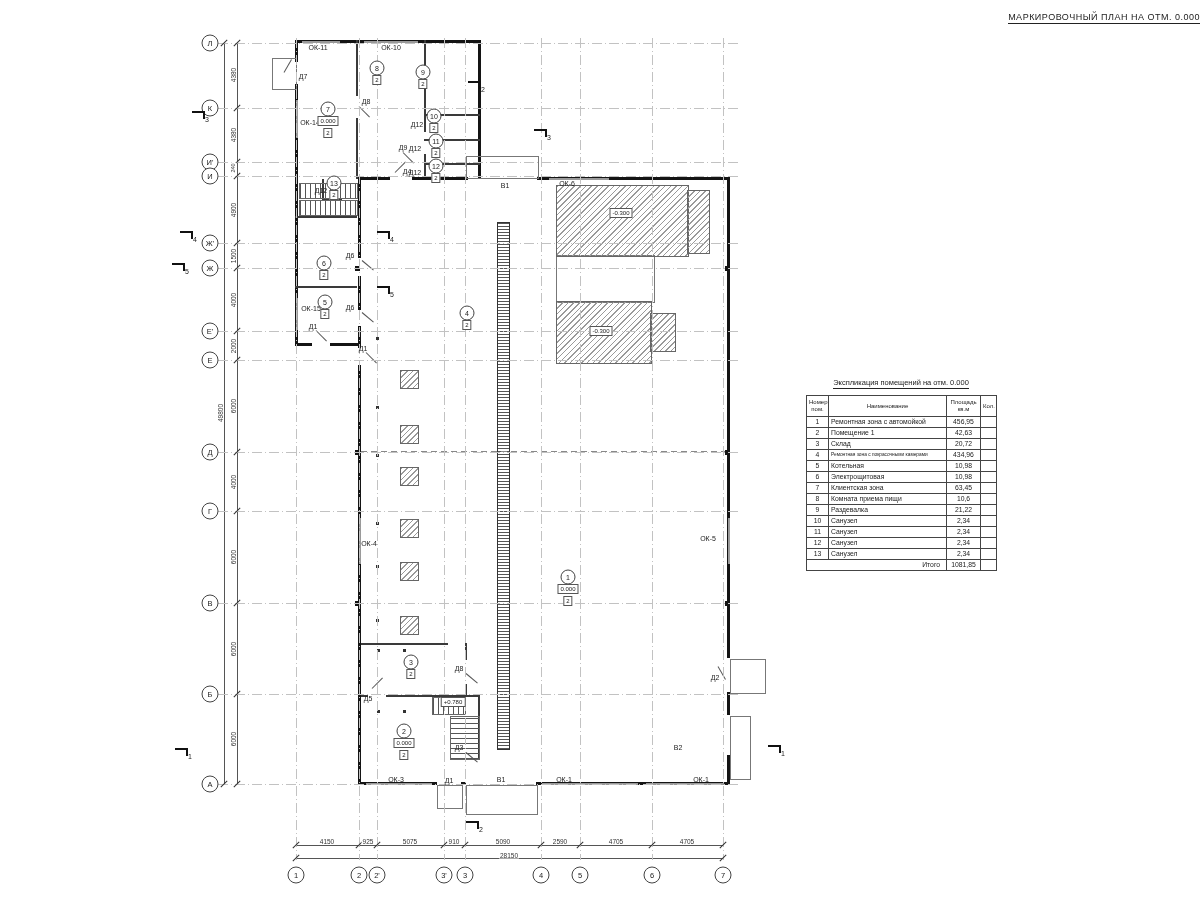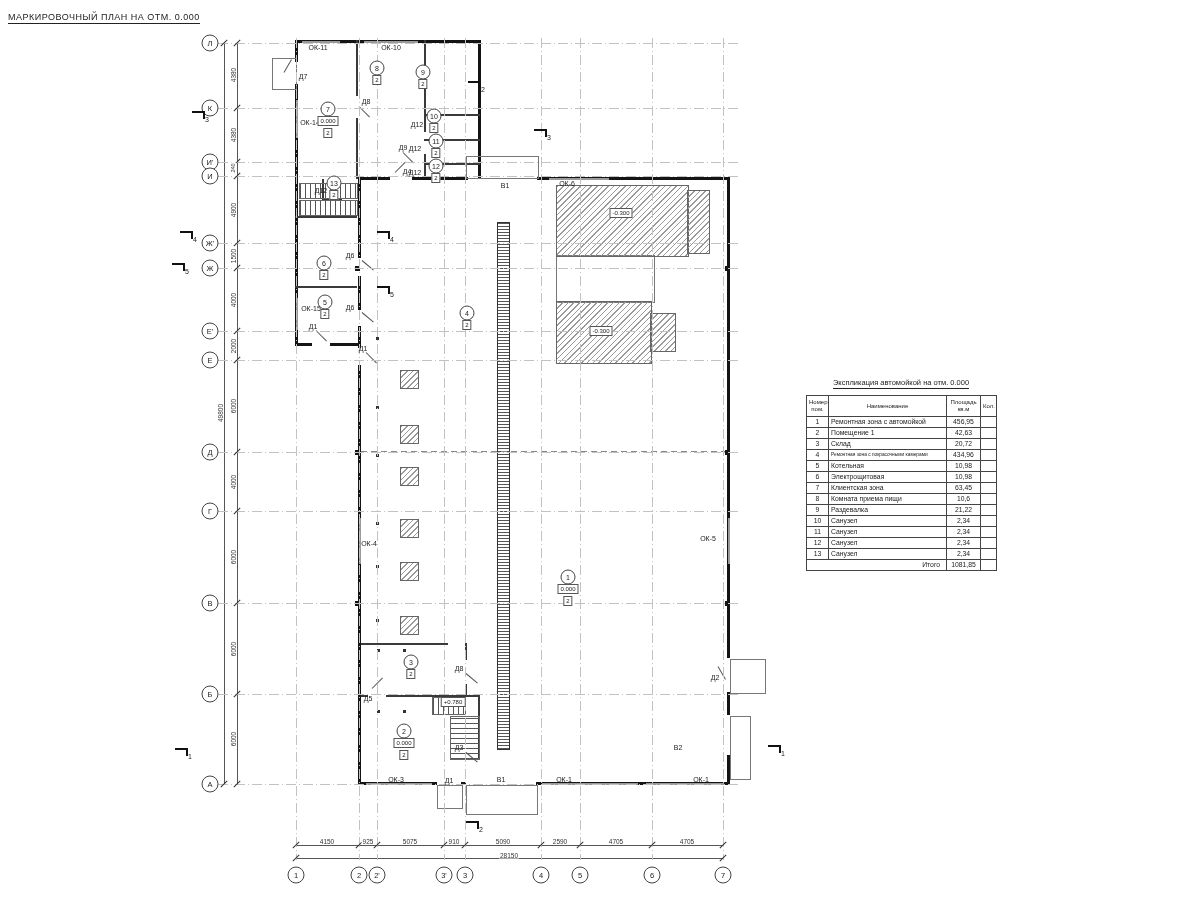--- a/index.html
+++ b/index.html
@@ -23,21 +23,21 @@
   .axline-v{position:absolute;width:1px;
        background:repeating-linear-gradient(180deg,#c2c2c2 0 10px,transparent 10px 13px,#c2c2c2 13px 14px,transparent 14px 17px);}
   .axline-h{position:absolute;height:1px;
        background:repeating-linear-gradient(90deg,#c2c2c2 0 10px,transparent 10px 13px,#c2c2c2 13px 14px,transparent 14px 17px);}
   .dimline{position:absolute;background:#555;}
   .tick{position:absolute;width:9px;height:1px;background:#333;transform:translate(-50%,-50%) rotate(-45deg);}
   .pq{position:absolute;width:5px;height:5px;background:#141414;}
   .dot{position:absolute;width:3px;height:3px;background:#333;}
   .ldr{position:absolute;width:15px;height:1px;background:#555;transform-origin:left center;}
   
-  .title{position:absolute;left:0;right:0;top:12px;text-align:left;font-size:9px;letter-spacing:.5px;margin-left:8px;}
+  .title{position:absolute;left:0;right:0;top:12px;text-align:right;font-size:9px;letter-spacing:.5px;margin-left:8px;}
   .title span{border-bottom:1px solid #222;padding-bottom:1px;}
   .lbl{position:absolute;font-size:7px;white-space:nowrap;transform:translate(-50%,-50%);}
   .boxed{position:absolute;font-size:6px;white-space:nowrap;transform:translate(-50%,-50%);
          border:1px solid #555;background:#fff;padding:0 2px;line-height:8px;}
   .dim{position:absolute;font-size:6.5px;color:#333;transform:translate(-50%,-50%);background:#fff;padding:0 1px;line-height:7px;}
   .dim.rot{writing-mode:vertical-rl;transform:translate(-50%,-50%) rotate(180deg);padding:1px 0;}
   .axc{position:absolute;width:15px;height:15px;border:1px solid #444;border-radius:50%;background:#fff;
        font-size:7.5px;display:flex;align-items:center;justify-content:center;transform:translate(-50%,-50%);}
   .rmc{position:absolute;width:13px;height:13px;border:1px solid #444;border-radius:50%;background:#fff;
        font-size:7px;display:flex;align-items:center;justify-content:center;transform:translate(-50%,-50%);}
@@ -378,21 +378,21 @@
         <span class="n">1</span>
       </div>
       <div class="sec" style="left: 477px; top: 828px; width: 22px; height: 14px;">
         <span class="b1"></span>
         <span class="b2"></span>
         <span class="n">2</span>
       </div>
     </div>
 
   <div id="schedule">
-    <div class="sched-title"><span>Экспликация автомойкой на отм. 0.000</span></div>
+    <div class="sched-title"><span>Экспликация помещений на отм. 0.000</span></div>
     <table>
       <colgroup>
           <col style="width:22px">
           <col style="width:118px">
           <col style="width:34px">
           <col style="width:16px">
         </colgroup>
       <thead>
           <tr id="sched-head">
             <th>Номер.

